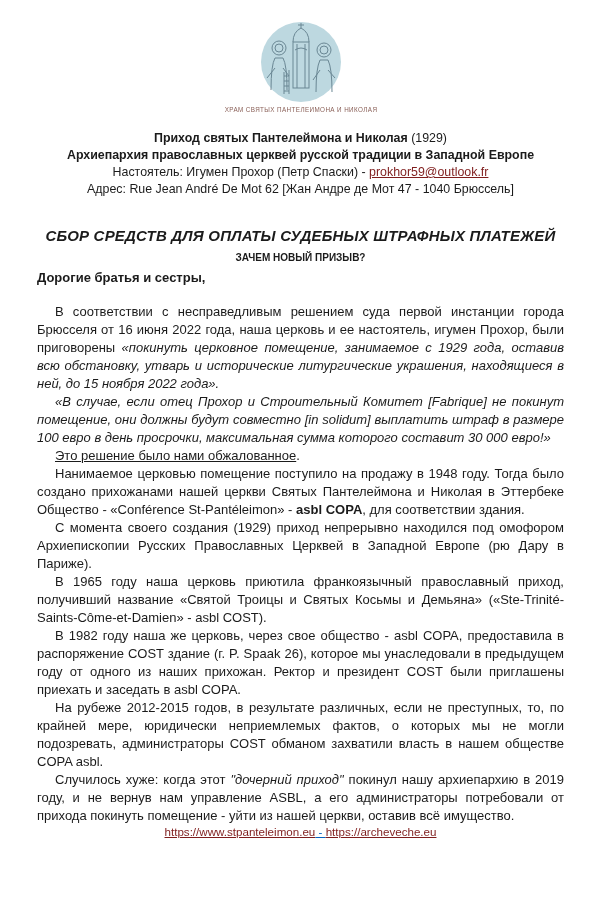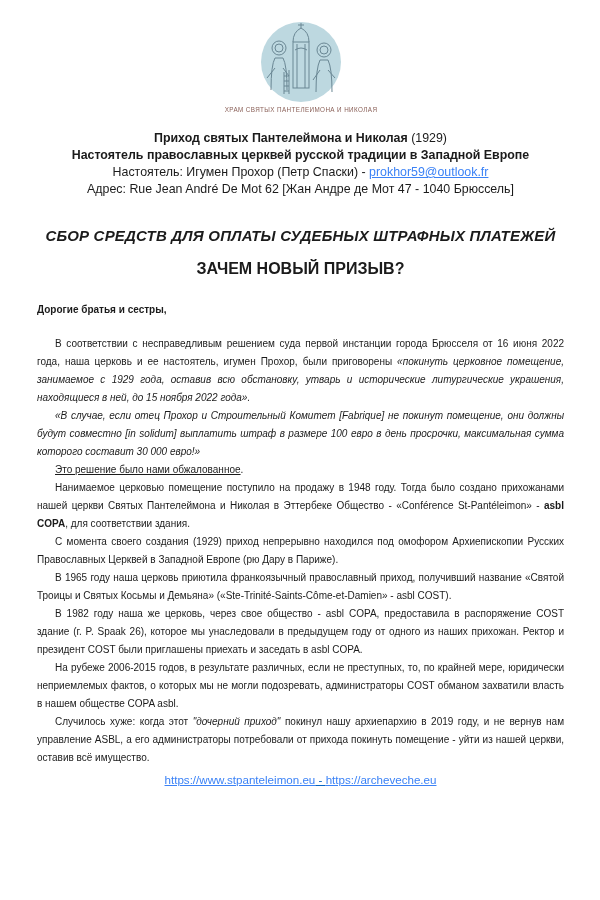--- a/index.html
+++ b/index.html
@@ -20,47 +20,46 @@
   
   .doc-header {
     margin-top: 10px;
     text-align: center;
     font-size: 12.4px;
     line-height: 17px;
   }
   .bold { font-weight: bold; }
   .normal { font-weight: normal; }
   a.link, .footer a {
-    color: #3b82f6;
+    color: #7f1d1d;
     text-decoration: underline;
     cursor: pointer;
   }
 
   
   .title { margin-top: 29px; text-align: center; }
   .t1 { font-size: 15px; font-weight: 600; letter-spacing: 0.2px; font-style: italic; }
-  .t2 { font-size: 16px; font-weight: 600; margin-top: 16px; }
+  .t2 { font-size: 10px; font-weight: 600; margin-top: 8px; }
 
   
-  .body-text { margin-top: 23px; font-size: 10px; line-height: 18px; }
+  .body-text { margin-top: 6px; font-size: 13px; line-height: 18px; }
   .greeting { font-weight: bold; margin: 0 0 16px 0; }
   p.para {
     margin: 0;
     text-indent: 18px;
     text-align: justify;
   }
   .italic { font-style: italic; }
   .uline { text-decoration: underline; }
   .mt-small { margin-top: 10px; }
   .mb-small { margin-bottom: 10px; }
   .mt-blank { margin-top: 16px; }
 
   
   .footer {
-    margin-top: 6px;
     text-align: center;
     font-size: 11.6px;
   }
   .footer .sep { color: #0563c1; text-decoration: underline; }
 </style>
 </head>
 <body>
 
 <div class="page">
 
@@ -89,21 +88,21 @@
         <path d="M78 50 L78 74 M73 52 L73 74 M73 56 L78 56 M73 61 L78 61 M73 66 L78 66 M73 71 L78 71"></path>
       </g>
       <text x="90" y="92" text-anchor="middle" font-size="6.3" letter-spacing="0.4" fill="#8a6058">ХРАМ СВЯТЫХ ПАНТЕЛЕИМОНА И НИКОЛАЯ</text>
     </svg>
   </div>
 
   <div class="doc-header">
     <div class="bold">
       <span>Приход святых Пантелеймона и Николая</span><span class="normal"> (1929)</span>
     </div>
-    <div class="bold">Настоятель православных церквей русской традиции в Западной Европе</div>
+    <div class="bold">Архиепархия православных церквей русской традиции в Западной Европе</div>
     <div>
       <span>Настоятель: Игумен Прохор (Петр Спаски) - </span><a class="link">prokhor59@outlook.fr</a>
     </div>
     <div>Адрес: Rue Jean André De Mot 62 [Жан Андре де Мот 47 - 1040 Брюссель]</div>
   </div>
 
   <div class="title">
     <div class="t1">СБОР СРЕДСТВ ДЛЯ ОПЛАТЫ СУДЕБНЫХ ШТРАФНЫХ ПЛАТЕЖЕЙ</div>
     <div class="t2">ЗАЧЕМ НОВЫЙ ПРИЗЫВ?</div>
   </div>
@@ -119,21 +118,21 @@
     <p class="para mt-small mb-small"><span class="uline">Это решение было нами обжалованное</span><span>.</span></p>
 
     <p class="para"><span>Нанимаемое церковью помещение поступило на продажу в 1948 году. Тогда было создано прихожанами нашей церкви Святых Пантелеймона и Николая в Эттербеке Общество - «Conférence St-Pantéleimon» - </span><span class="bold">asbl COPA</span><span>, для соответствии здания.</span></p>
 
     <p class="para">С момента своего создания (1929) приход непрерывно находился под омофором Архиепископии Русских Православных Церквей в Западной Европе (рю Дару в Париже).</p>
 
     <p class="para mt-blank">В 1965 году наша церковь приютила франкоязычный православный приход, получивший название «Святой Троицы и Святых Косьмы и Демьяна» («Ste-Trinité-Saints-Côme-et-Damien» - asbl COST).</p>
 
     <p class="para mt-blank">В 1982 году наша же церковь, через свое общество - asbl COPA, предоставила в распоряжение COST здание (г. P. Spaak 26), которое мы унаследовали в предыдущем году от одного из наших прихожан. Ректор и президент COST были приглашены приехать и заседать в asbl COPA.</p>
 
-    <p class="para mt-blank">На рубеже 2006-2015 годов, в результате различных, если не преступных, то, по крайней мере, юридически неприемлемых фактов, о которых мы не могли подозревать, администраторы COST обманом захватили власть в нашем обществе COPA asbl.</p>
+    <p class="para mt-blank">На рубеже 2012-2015 годов, в результате различных, если не преступных, то, по крайней мере, юридически неприемлемых фактов, о которых мы не могли подозревать, администраторы COST обманом захватили власть в нашем обществе COPA asbl.</p>
 
     <p class="para"><span>Случилось хуже: когда этот </span><span class="italic">"дочерний приход"</span><span> покинул нашу архиепархию в 2019 году, и не вернув нам управление ASBL, а его администраторы потребовали от прихода покинуть помещение - уйти из нашей церкви, оставив всё имущество.</span></p>
 
   </div>
 
   <div class="footer">
     <a>https://www.stpanteleimon.eu</a><span class="sep"> - </span><a>https://archeveche.eu</a>
   </div>
 
 </div>

